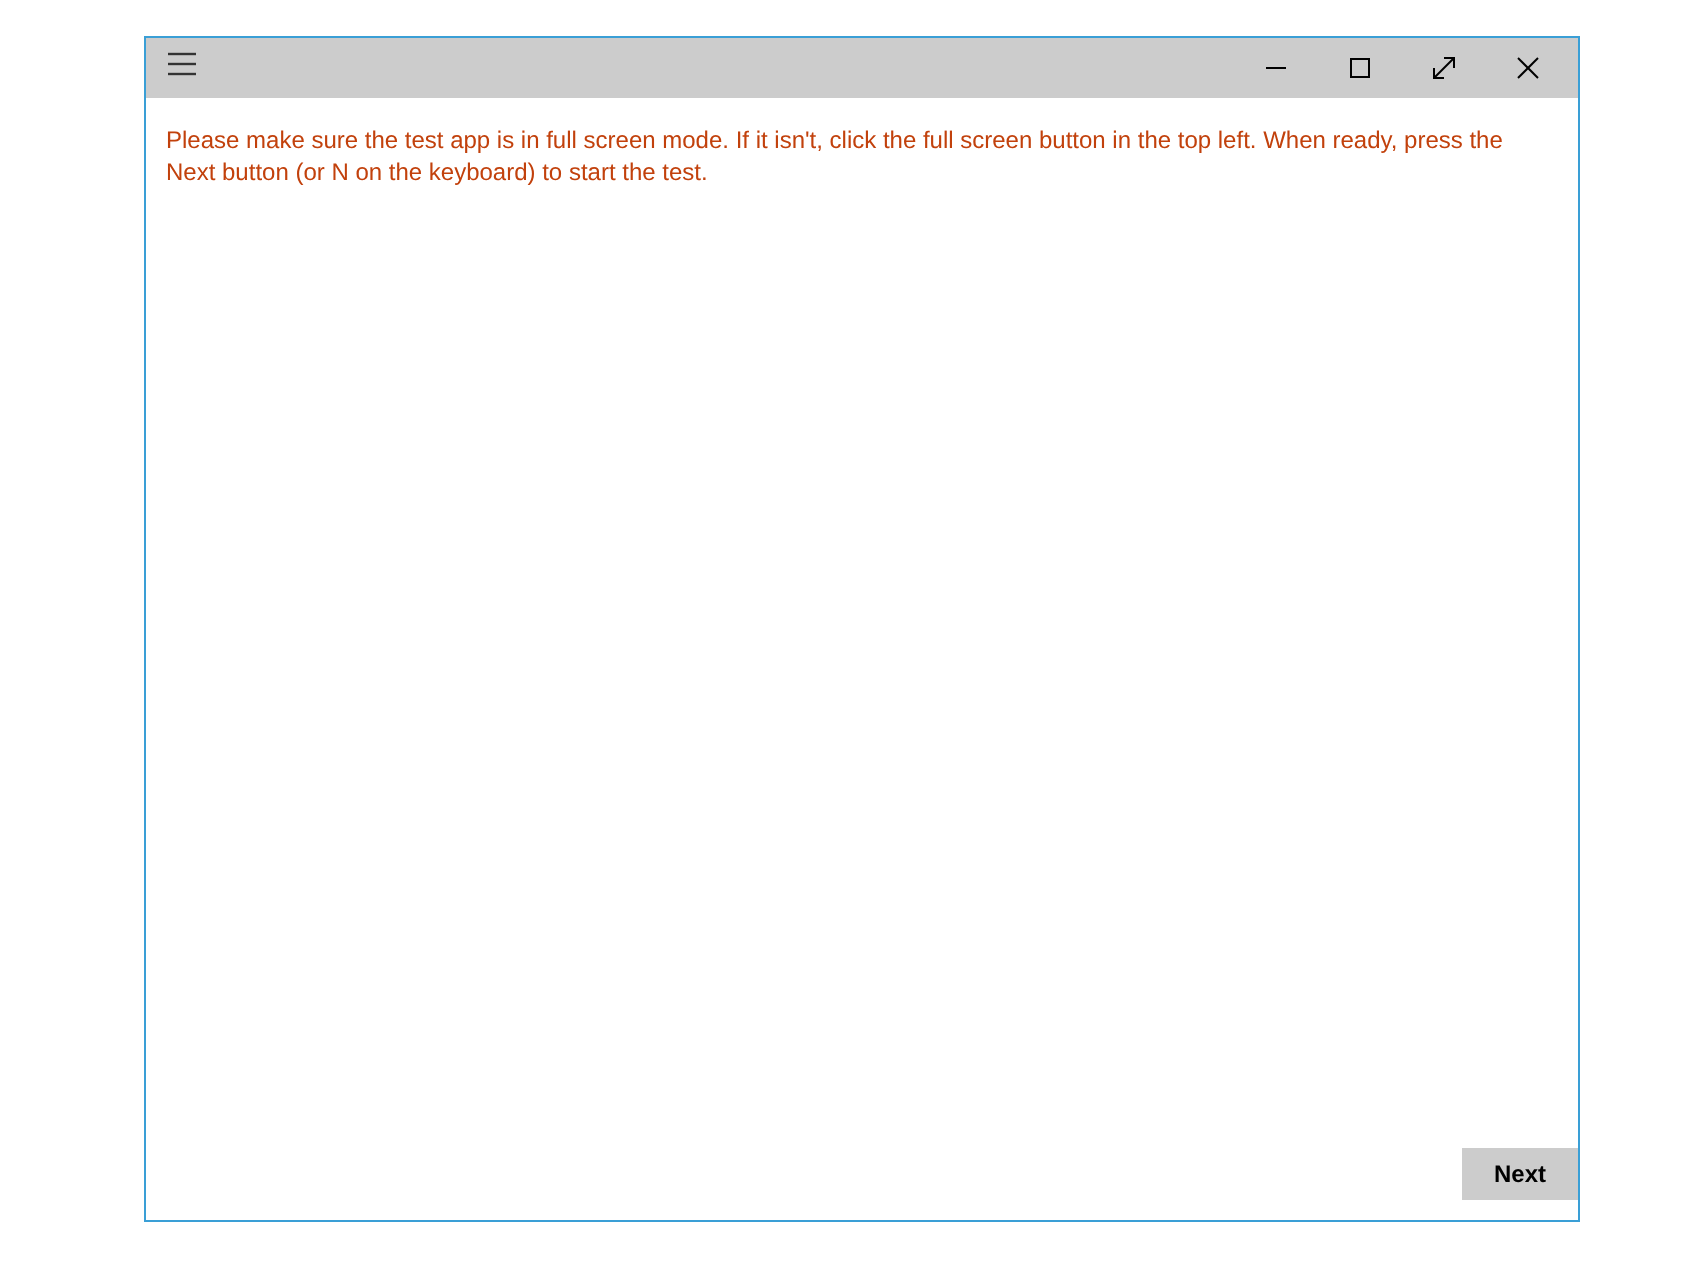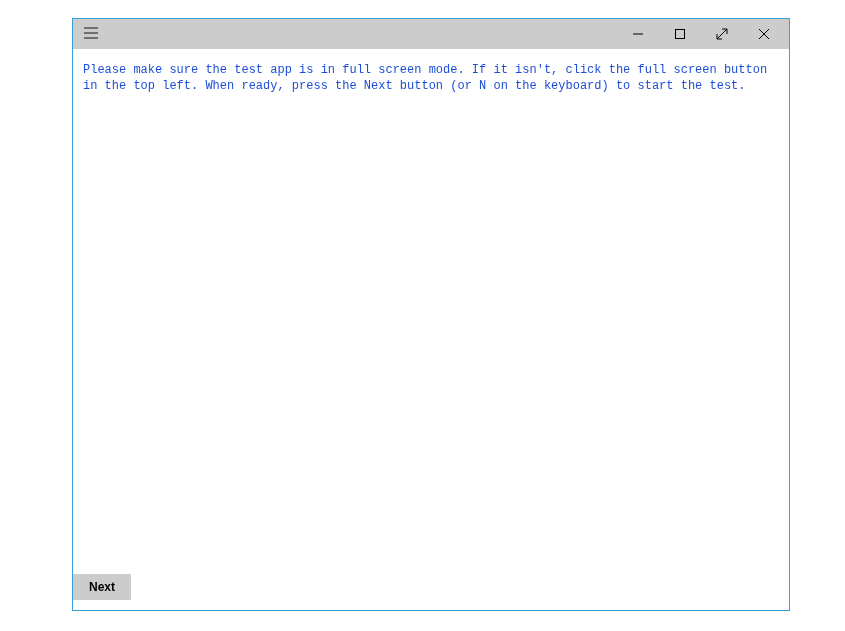--- a/index.html
+++ b/index.html
@@ -40,28 +40,27 @@
       width: 42px; height: 28px;
       display: flex; align-items: center; justify-content: center;
       cursor: pointer;
     }
     .win-btn svg { display: block; }
     .content {
       flex: 1;
       padding: 13px 10px 10px 10px;
       font-size: 12px;
       line-height: 1.35;
-      color: #1d4ed8;
-      font-family: Liberation Mono, monospace;
+      color: #c2410c;
     }
     .footer {
       height: 40px;
       display: flex;
       align-items: center;
-      justify-content: flex-start;
+      justify-content: flex-end;
       padding-bottom: 6px;
     }
     .next-btn {
       background: #cccccc;
       border: none;
       font-size: 12px;
       font-weight: 600;
       color: #000;
       padding: 6px 16px;
       cursor: pointer;

